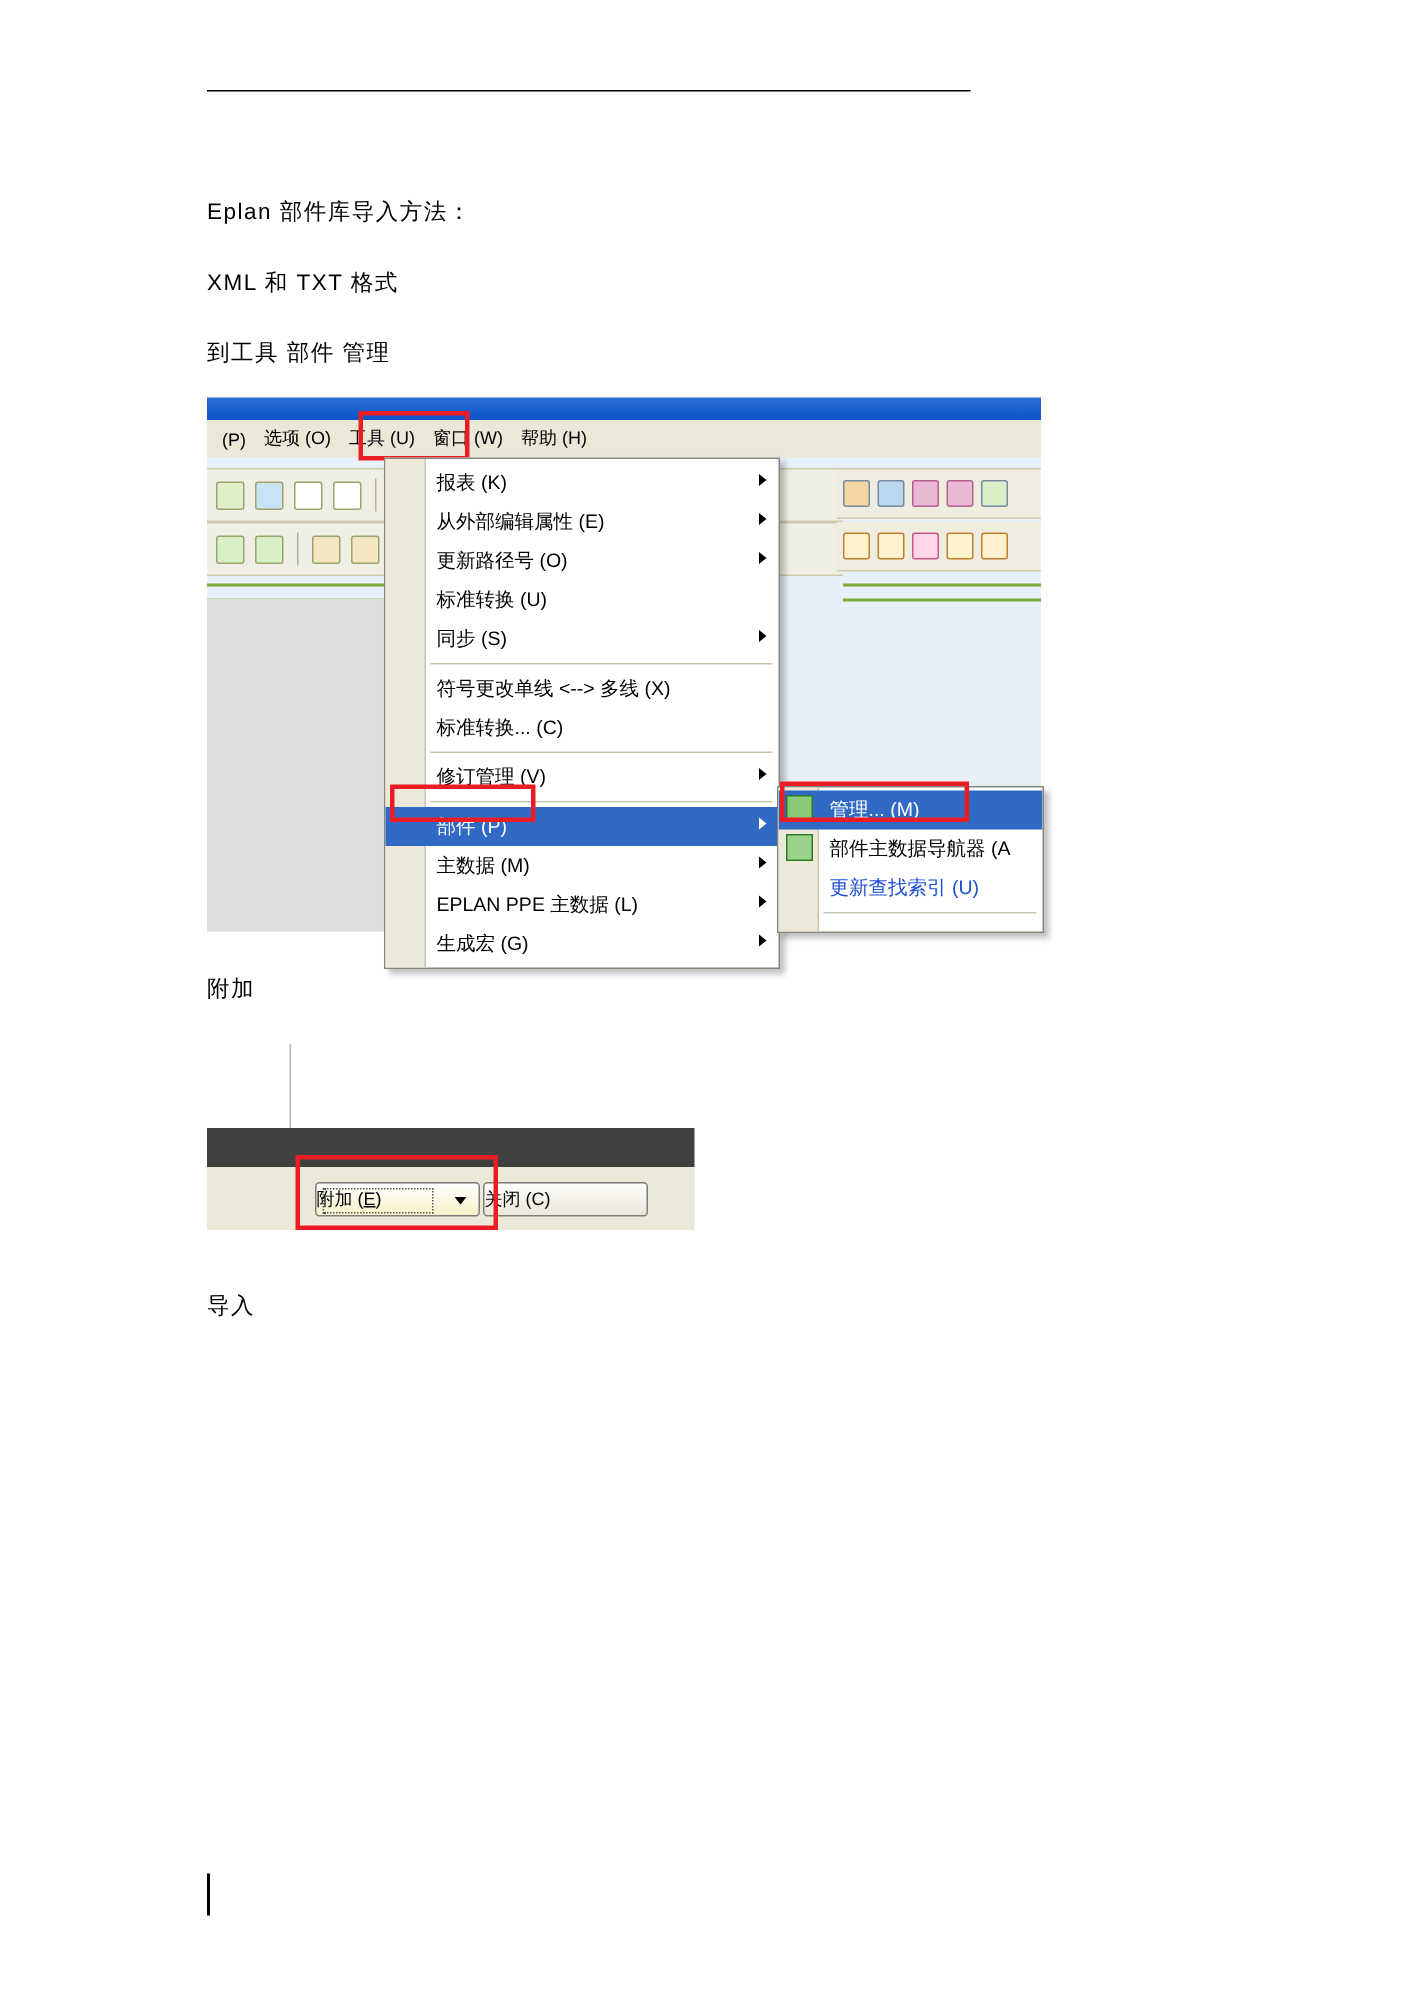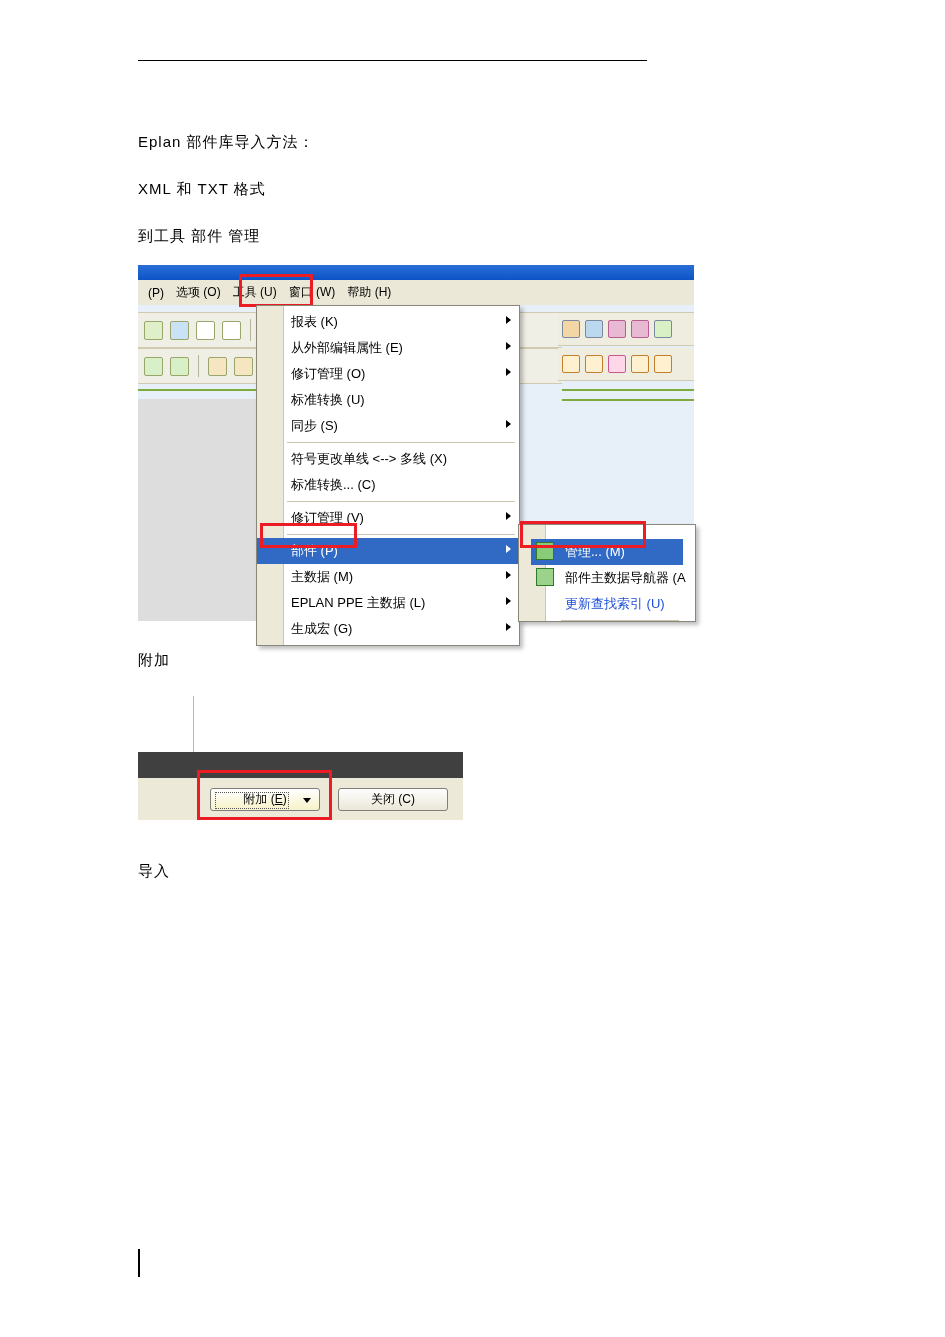--- a/index.html
+++ b/index.html
@@ -21,39 +21,39 @@
   .menu{position:absolute;left:118px;top:40px;width:262px;background:#fff;border:1px solid #8a867a;box-shadow:3px 3px 4px rgba(0,0,0,.25);font-size:13px;}
   .menu .gut{position:absolute;left:0;top:0;bottom:0;width:26px;background:#ece9d8;border-right:1px solid #c9c5b1;}
   .menu ul{list-style:none;margin:0;padding:3px 0;}
   .menu li{position:relative;padding:4px 20px 4px 34px;white-space:nowrap;}
   .menu li.hr{padding:0;margin:3px 4px 3px 30px;border-top:1px solid #c9c5b1;}
   .menu li .arr{position:absolute;right:8px;top:7px;width:0;height:0;border-left:5px solid #000;border-top:4px solid transparent;border-bottom:4px solid transparent;}
   .menu li.sel{background:#316ac5;color:#fff;}
   .menu li.sel .arr{border-left-color:#fff;}
   .submenu{position:absolute;left:380px;top:259px;width:176px;background:#fff;border:1px solid #8a867a;box-shadow:3px 3px 4px rgba(0,0,0,.25);font-size:13px;overflow:hidden;height:96px;}
   .submenu .gut{position:absolute;left:0;top:0;bottom:0;width:26px;background:#ece9d8;border-right:1px solid #c9c5b1;}
-  .submenu ul{list-style:none;margin:12px;padding:2px 0;}
+  .submenu ul{list-style:none;margin:0;padding:2px 0;}
   .submenu li{position:relative;padding:4px 10px 4px 34px;white-space:nowrap;}
   .submenu li.sel{background:#316ac5;color:#fff;}
   .submenu li.dis{color:#1d4ed8;}
   .subic{position:absolute;left:5px;top:3px;width:16px;height:16px;background:#5fb04a;border:1px solid #2f7a24;}
   .tb2{position:absolute;right:0;top:47px;width:132px;height:32px;background:#efece0;border-top:1px solid #cfcab0;border-bottom:1px solid #cfcab0;display:flex;align-items:center;gap:5px;padding-left:4px;}
   .tb2 .ic{width:16px;height:16px;border:1px solid #7a88a0;border-radius:2px;}
   .tb3{position:absolute;right:0;top:83px;width:132px;height:32px;background:#efece0;border-bottom:1px solid #cfcab0;display:flex;align-items:center;gap:5px;padding-left:4px;}
   .tb3 .ic{width:16px;height:16px;border:1px solid #c07f2a;border-radius:2px;background:#fff0d0;}
   
   .shot2{position:relative;width:325px;height:124px;margin-top:18px;background:#fff;}
   .panel{position:absolute;left:2px;top:0;width:53px;height:56px;background:#fff;border-right:1px solid #b5b5b5;border-bottom:1px solid #b5b5b5;}
   .darkrow{position:absolute;left:0;top:56px;right:0;height:26px;background:#404040;}
   .btnrow{position:absolute;left:0;top:82px;right:0;height:42px;background:#ece9d8;display:flex;align-items:center;}
-  .winbtn{height:23px;border:1px solid #7e7e7e;background:linear-gradient(#fefefe,#eae7d7);border-radius:3px;font-size:12px;display:flex;align-items:center;justify-content:center;box-sizing:border-box;}
+  .winbtn{height:23px;border:1px solid #7e7e7e;background:linear-gradient(#fefefe,#eae7d7);border-radius:3px;font-size:12px;display:flex;align-items:center;justify-content:flex-start;box-sizing:border-box;}
   .btn1{width:110px;margin-left:72px;background:linear-gradient(#fff,#f7f2c9);position:relative;}
   .btn1 .tri{position:absolute;right:8px;top:9px;width:0;height:0;border-left:4px solid transparent;border-right:4px solid transparent;border-top:5px solid #000;}
   .btn1 .dotted{position:absolute;left:4px;top:3px;width:72px;height:15px;border:1px dotted #555;}
-  .btn2{width:110px;margin-left:18px;}
+  .btn2{width:110px;margin-left:2px;}
   .footer{position:absolute;left:138px;bottom:60px;font-size:14px;}
   .footer .fl{position:absolute;left:0;bottom:0;width:1px;height:28px;border-left:2px solid #000;}
   .under{text-decoration:underline;}
 </style>
 </head>
 <body>
 
 <div class="page">
   <div class="hr"></div>
 
@@ -106,21 +106,21 @@
 
     <div class="greenline" style="top:124px;width:118px;"></div>
     <div class="greenline" style="top:124px;left:424px;width:132px;"></div>
     <div class="greystrip" style="left:0;top:134px;width:118px;height:222px;"></div>
 
     <div class="menu">
       <div class="gut"></div>
       <ul>
         <li><span>报表 (K)</span><span class="arr"></span></li>
         <li><span>从外部编辑属性 (E)</span><span class="arr"></span></li>
-        <li><span>修订管理 (O)</span><span class="arr"></span></li>
+        <li><span>更新路径号 (O)</span><span class="arr"></span></li>
         <li><span>标准转换 (U)</span></li>
         <li><span>同步 (S)</span><span class="arr"></span></li>
         <li class="hr"></li>
         <li><span>符号更改单线 &lt;--&gt; 多线 (X)</span></li>
         <li><span>标准转换... (C)</span></li>
         <li class="hr"></li>
         <li><span>修订管理 (V)</span><span class="arr"></span></li>
         <li class="hr"></li>
         <li class="sel"><span>部件 (P)</span><span class="arr"></span></li>
         <li><span>主数据 (M)</span><span class="arr"></span></li>

